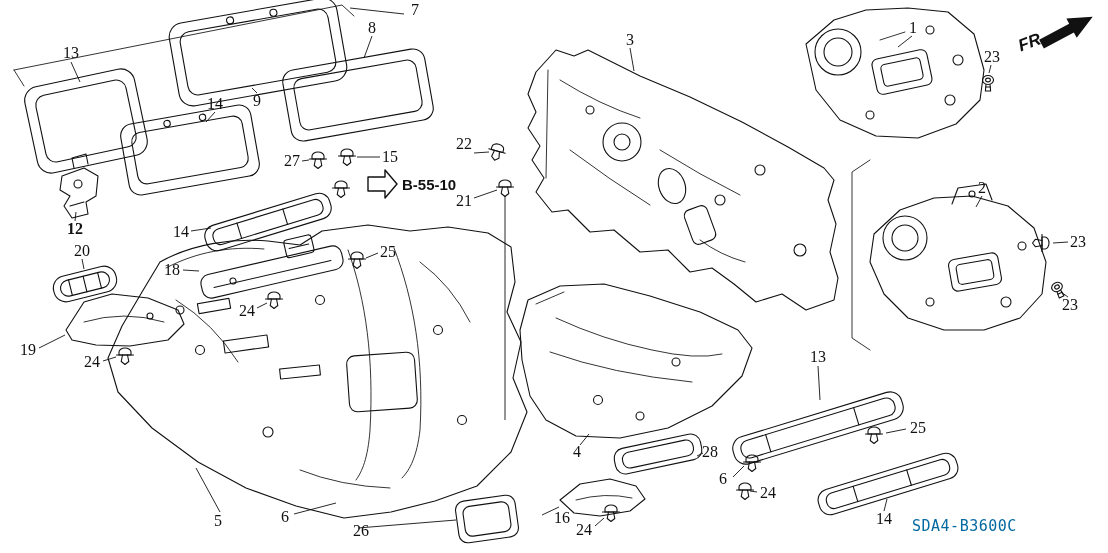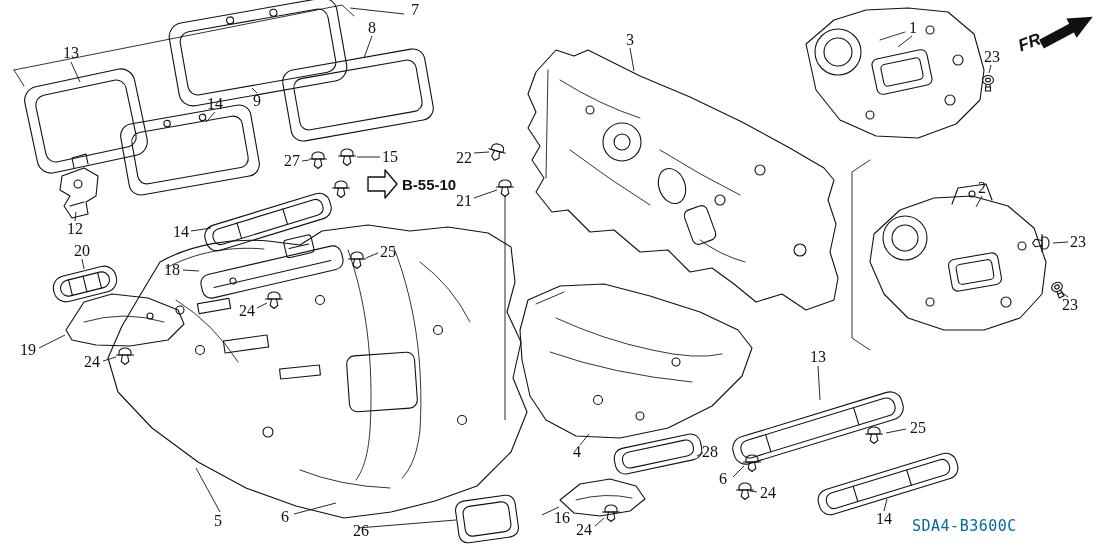--- a/index.html
+++ b/index.html
@@ -268,24 +268,24 @@
   <div class="ref-label">B-55-10</div>
   <div class="fr-label">FR.</div>
   <div class="code-label">SDA4-B3600C</div>
 
   <div id="callout-layer">
       <div class="callout" style="left: 415px; top: 10px;">7</div>
       <div class="callout" style="left: 372px; top: 28px;">8</div>
       <div class="callout" style="left: 71px; top: 53px;">13</div>
       <div class="callout" style="left: 257px; top: 101px;">9</div>
       <div class="callout" style="left: 215px; top: 104px;">14</div>
-      <div class="callout" style="left: 75px; top: 229px;">12</div>
+      <div class="callout" style="left: 75px; top: 229px; font-weight: bold;">12</div>
       <div class="callout" style="left: 292px; top: 161px;">27</div>
       <div class="callout" style="left: 390px; top: 157px;">15</div>
-      <div class="callout" style="left: 464px; top: 158px;">22</div>
+      <div class="callout" style="left: 464px; top: 144px;">22</div>
       <div class="callout" style="left: 464px; top: 201px;">21</div>
       <div class="callout" style="left: 630px; top: 40px;">3</div>
       <div class="callout" style="left: 913px; top: 28px;">1</div>
       <div class="callout" style="left: 992px; top: 57px;">23</div>
       <div class="callout" style="left: 982px; top: 188px;">2</div>
       <div class="callout" style="left: 1078px; top: 242px;">23</div>
       <div class="callout" style="left: 1070px; top: 305px;">23</div>
       <div class="callout" style="left: 181px; top: 232px;">14</div>
       <div class="callout" style="left: 172px; top: 270px;">18</div>
       <div class="callout" style="left: 388px; top: 252px;">25</div>

